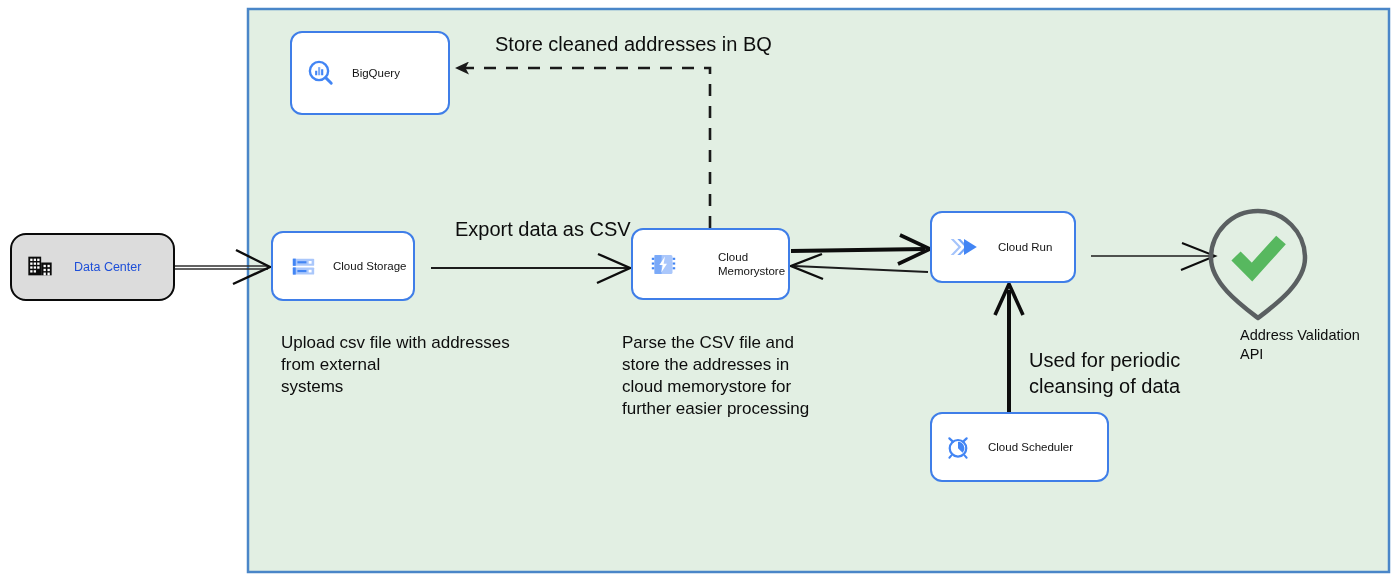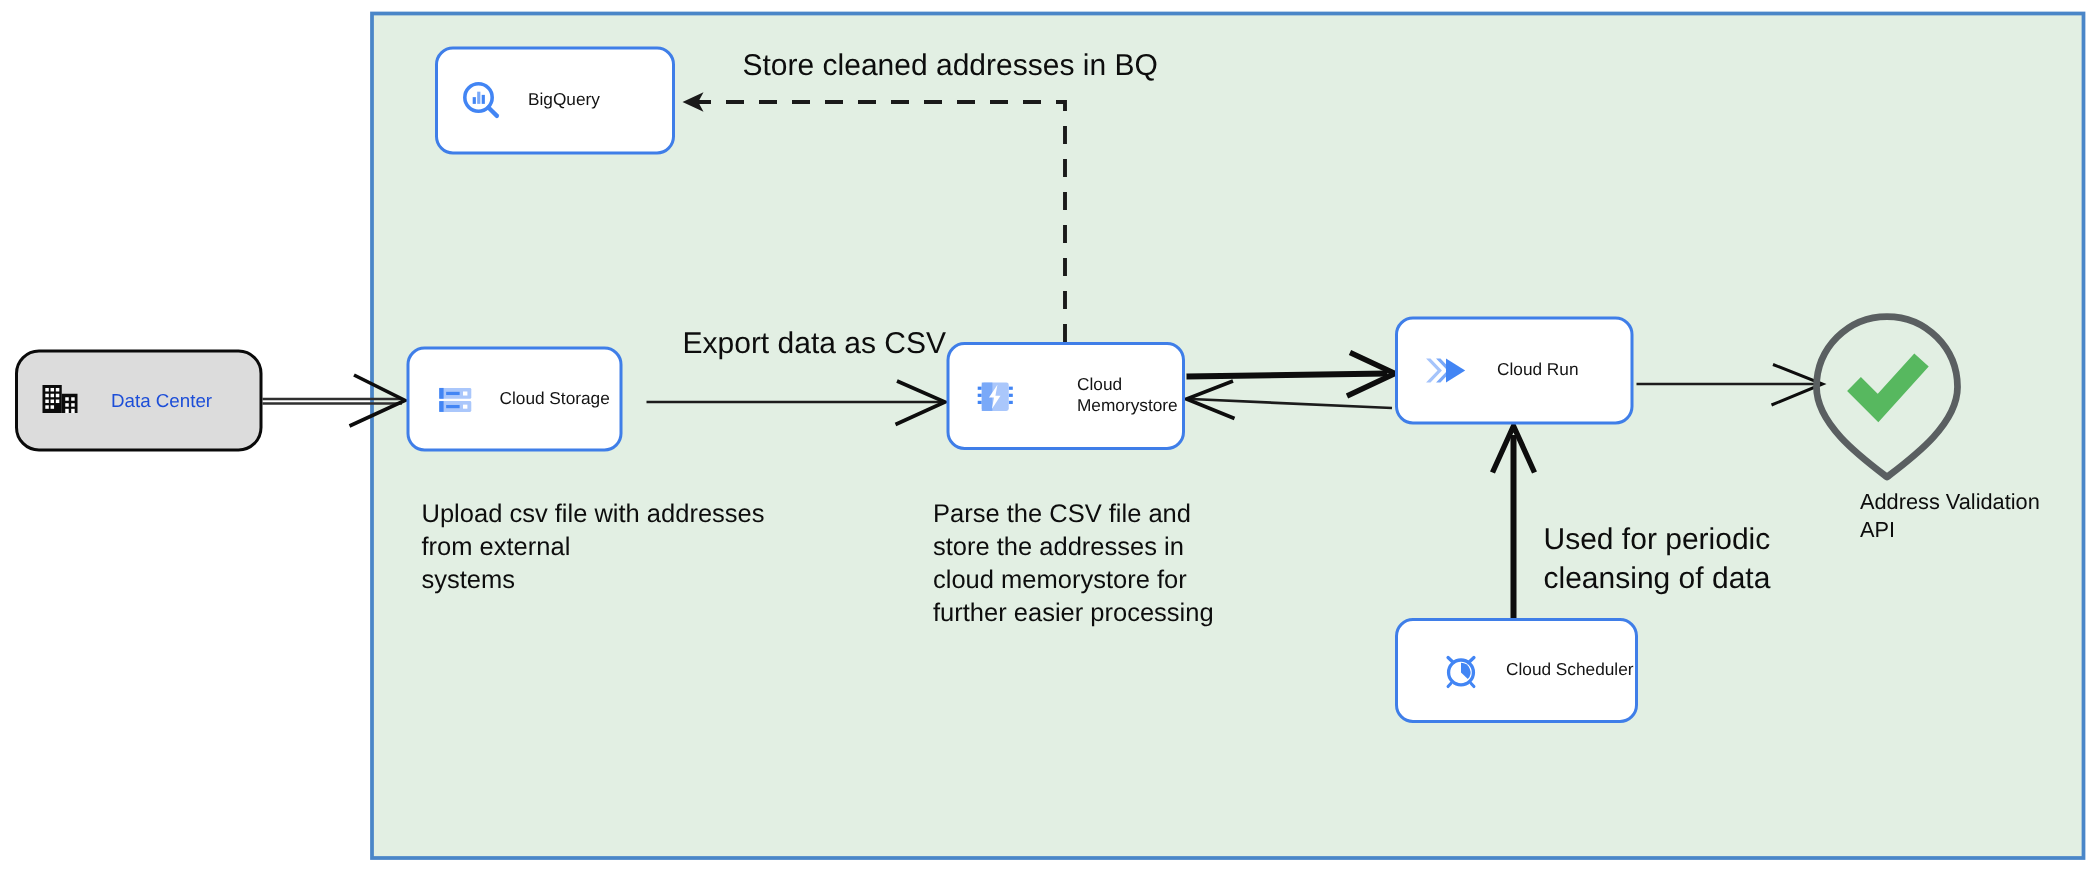--- a/index.html
+++ b/index.html
@@ -151,21 +151,21 @@
         <rect x="15" y="14.4" width="2" height="2"></rect>
         <rect x="18.4" y="14.4" width="2" height="2"></rect>
         <rect x="15" y="17.6" width="2" height="2.4"></rect>
         <rect x="18.4" y="17.6" width="2" height="2.4"></rect>
       </g>
     </svg>
   </span>
   <span class="node-label" style="margin-left:18px;">Data Center</span>
 </div>
 
-<div class="node gcp-node" style="left:290px; top:31px; width:160px; height:72px; padding-left:14px;">
+<div class="node gcp-node" style="left:290px; top:31px; width:160px; height:84px; padding-left:14px;">
   <span class="icon-wrap" style="width:30px;height:30px;">
     <svg viewBox="0 0 24 24" width="30" height="30">
       <circle cx="10.4" cy="10.4" r="7.3" fill="none" stroke="#4285f4" stroke-width="1.9"></circle>
       <rect x="7.3" y="10.2" width="1.7" height="3.6" fill="#4285f4"></rect>
       <rect x="9.7" y="7.3" width="1.7" height="6.5" fill="#7aa9f8"></rect>
       <rect x="12.1" y="9" width="1.7" height="4.8" fill="#4285f4"></rect>
       <line x1="15.7" y1="15.7" x2="20.2" y2="20.2" stroke="#4285f4" stroke-width="2.3" stroke-linecap="round"></line>
     </svg>
   </span>
   <span class="node-label" style="margin-left:16px;">BigQuery</span>
@@ -200,32 +200,32 @@
       </g>
       <rect x="4" y="3.6" width="16" height="16.8" rx="1.4" fill="#aac7fb"></rect>
       <rect x="4" y="3.6" width="6.3" height="16.8" fill="#7aa9f8"></rect>
       <path d="M13.3,4.9 L8.3,12.4 L11.3,12.4 L10,19.2 L15.1,11.4 L12.1,11.4 Z" fill="#ffffff"></path>
     </svg>
   </span>
   <span class="node-label" style="margin-left:14px;">Cloud
 Memorystore</span>
 </div>
 
-<div class="node gcp-node" style="left:930px; top:211px; width:159px; height:72px; padding-left:16px;">
+<div class="node gcp-node" style="left:930px; top:211px; width:146px; height:72px; padding-left:16px;">
   <span class="icon-wrap" style="width:32px;height:30px;">
     <svg viewBox="0 0 26 24" width="32" height="30">
       <path d="M2.2,5.5 L8.4,12 L2.2,18.5 L4.6,18.5 L10.8,12 L4.6,5.5 Z" fill="#a5c4fb"></path>
       <path d="M7.6,5.5 L13.8,12 L7.6,18.5 L10,18.5 L16.2,12 L10,5.5 Z" fill="#7aa9f8"></path>
       <path d="M13,5.5 L13,18.5 L23.4,12 Z" fill="#4285f4"></path>
     </svg>
   </span>
   <span class="node-label" style="margin-left:18px;">Cloud Run</span>
 </div>
 
-<div class="node gcp-node" style="left:930px; top:412px; width:162px; height:70px; padding-left:28px;align-items:center;">
+<div class="node gcp-node" style="left:930px; top:412px; width:179px; height:70px; padding-left:12px;align-items:center;">
   <span class="icon-wrap" style="width:28px;height:28px;">
     <svg viewBox="0 0 24 24" width="28" height="28">
       <circle cx="12" cy="13.1" r="7.1" fill="none" stroke="#4285f4" stroke-width="1.9"></circle>
       <path d="M12,13.1 L12,7.6 A5.5,5.5 0 0 1 15.9,16.9 Z" fill="#4285f4"></path>
       <line x1="4.6" y1="4.6" x2="7.6" y2="7.4" stroke="#4285f4" stroke-width="1.9" stroke-linecap="round"></line>
       <line x1="19.4" y1="4.6" x2="16.4" y2="7.4" stroke="#4285f4" stroke-width="1.9" stroke-linecap="round"></line>
       <line x1="6.2" y1="19.4" x2="4.6" y2="21.2" stroke="#4285f4" stroke-width="1.7" stroke-linecap="round"></line>
       <line x1="17.8" y1="19.4" x2="19.4" y2="21.2" stroke="#4285f4" stroke-width="1.7" stroke-linecap="round"></line>
     </svg>
   </span>

